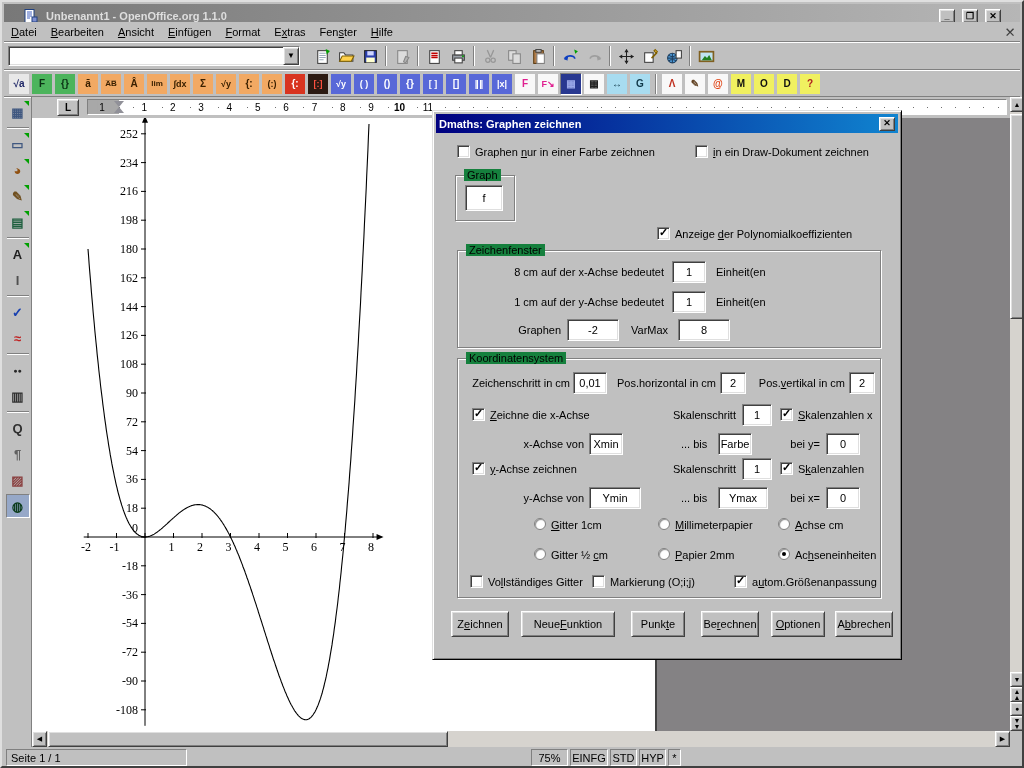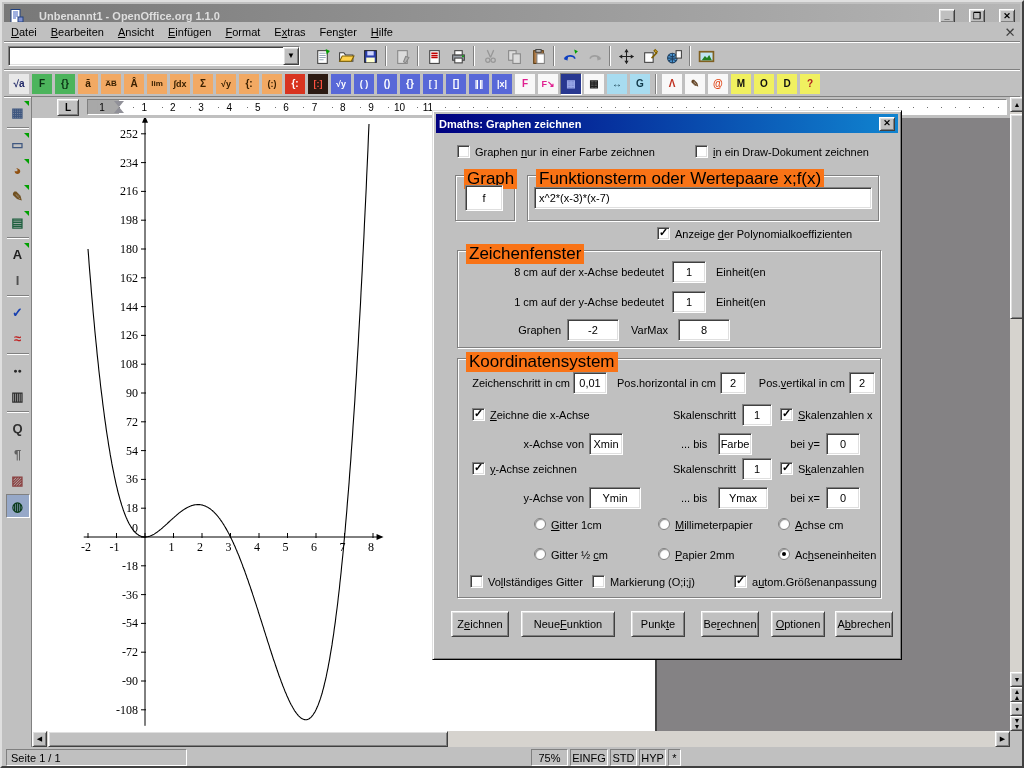--- a/index.html
+++ b/index.html
@@ -3,21 +3,21 @@
 <meta charset="utf-8">
 <style>
 *{margin:0;padding:0;box-sizing:border-box;font-family:"Liberation Sans",sans-serif;}
 html,body{width:1024px;height:768px;overflow:hidden;background:#c0c0c0;}
 .screen{position:relative;width:1024px;height:768px;background:#c0c0c0;border:2px solid;border-color:#dfdfdf #404040 #404040 #dfdfdf;font-size:11px;color:#000;overflow:hidden;}
 .abs{position:absolute;}
 
 .raised{border:1px solid;border-color:#fff #404040 #404040 #fff;box-shadow:inset 1px 1px 0 #dfdfdf,inset -1px -1px 0 #808080;background:#c0c0c0;}
 .sunken{border:1px solid;border-color:#808080 #fff #fff #808080;box-shadow:inset 1px 1px 0 #404040,inset -1px -1px 0 #dfdfdf;background:#fff;}
 
-.titlebar{left:2px;top:2px;right:2px;height:24px;background:linear-gradient(90deg,#787878,#b6b6b6);display:flex;align-items:center;padding:0 5px;gap:14px;}
+.titlebar{left:2px;top:2px;right:2px;height:24px;background:linear-gradient(90deg,#787878,#b6b6b6);display:flex;align-items:center;padding:0 19px;gap:7px;}
 .title-text{color:#dedede;font-weight:bold;font-size:11px;flex:1;white-space:nowrap;}
 .tbtn{width:16px;height:14px;font-size:9px;line-height:11px;text-align:center;font-weight:bold;color:#000;padding:0;}
 .appicon{width:16px;height:14px;display:flex;align-items:center;justify-content:center;}
 
 .menubar{left:2px;top:20px;right:2px;height:20px;display:flex;align-items:center;background:#c0c0c0;border-bottom:1px solid #808080;box-shadow:0 1px 0 #fff;}
 .menu-item{padding:3px 7px;white-space:nowrap;}
 .menu-spacer{flex:1;}
 .doc-close{width:16px;height:14px;margin-right:2px;color:#404040;}
 
 .fnbar{left:2px;top:41px;right:2px;height:27px;display:flex;align-items:center;border-bottom:1px solid #808080;box-shadow:0 1px 0 #fff;padding-left:4px;}
@@ -66,21 +66,21 @@
 .hthumb{position:absolute;left:1px;top:0;width:400px;height:16px;}
 .corner{left:1008px;top:729px;width:14px;height:16px;background:#c0c0c0;}
 
 .statusbar{left:2px;top:746px;right:2px;height:20px;background:#c0c0c0;}
 .sbox{position:absolute;top:1px;height:17px;border:1px solid;border-color:#808080 #fff #fff #808080;display:flex;align-items:center;padding:0 4px;font-size:11px;white-space:nowrap;overflow:hidden;}
 
 .dialog{left:430px;top:108px;width:470px;height:550px;background:#c0c0c0;border:1px solid;border-color:#dfdfdf #000 #000 #dfdfdf;box-shadow:inset 1px 1px 0 #fff,inset -1px -1px 0 #808080;z-index:10;}
 .dlg-title{position:absolute;left:3px;top:3px;right:3px;height:19px;background:linear-gradient(90deg,#000080,#1084d0);color:#fff;font-weight:bold;display:flex;align-items:center;padding:0 3px;}
 .dlg-title span{flex:1;font-size:11px;}
 .grp{position:absolute;border:1px solid #808080;box-shadow:1px 1px 0 #fff,inset 1px 1px 0 #fff;}
-.legend{position:absolute;top:-7px;left:8px;background:#f97316;padding:0 3px;font-size:17px;white-space:nowrap;}
+.legend{position:absolute;top:-7px;left:8px;background:#15803d;padding:0 3px;font-size:11px;white-space:nowrap;}
 .lbl{position:absolute;line-height:16px;white-space:nowrap;font-size:11px;}
 .ta-r{text-align:right;}
 .clip{overflow:hidden;}
 .fld{position:absolute;height:22px;display:flex;align-items:center;justify-content:center;font-size:11px;}
 .fld.la{justify-content:flex-start;padding-left:4px;}
 .cb{position:absolute;width:13px;height:13px;}
 .cb.on::after{content:"✓";position:absolute;left:1px;top:-2px;font-size:11px;font-weight:bold;color:#000;line-height:13px;}
 .rb{position:absolute;width:12px;height:12px;border-radius:50%;background:#fff;border:1px solid #808080;box-shadow:inset 1px 1px 1px #909090;}
 .rb.on::after{content:"";position:absolute;left:3px;top:3px;width:4px;height:4px;border-radius:50%;background:#000;}
 .btn95{position:absolute;height:26px;display:flex;align-items:center;justify-content:center;font-size:11px;color:#000;}
@@ -308,21 +308,21 @@
     <span class="rnum pre" style="left: 14px;">1</span>
         <span class="rnum" style="left: 56.35px;">1</span>
         <span class="rnum" style="left: 84.7px;">2</span>
         <span class="rnum" style="left: 113.05px;">3</span>
         <span class="rnum" style="left: 141.4px;">4</span>
         <span class="rnum" style="left: 169.75px;">5</span>
         <span class="rnum" style="left: 198.1px;">6</span>
         <span class="rnum" style="left: 226.45px;">7</span>
         <span class="rnum" style="left: 254.8px;">8</span>
         <span class="rnum" style="left: 283.15px;">9</span>
-        <span class="rnum" style="left: 311.5px;">10</span>
+        <span class="rnum" style="left: 311.5px; font-weight: bold;">10</span>
         <span class="rnum" style="left: 339.85px;">11</span>
       </div>
   </div>
 
   <div class="abs docarea">
     <div class="page">
       <svg id="graphSvg" width="623" height="613" viewBox="0 0 623 613">
           <line x1="51.725" y1="419" x2="349.55" y2="419" stroke="#000"></line>
           <path d="M351.55 419 l-7 -3 l0 6 z" fill="#000"></path>
           <line x1="113" y1="-0.20000000000004547" x2="113" y2="607.8" stroke="#000"></line>
@@ -435,26 +435,20 @@
     <span class="cb sunken" style="left:262px;top:34px"></span>
     <span class="lbl" style="left:280px;top:33px"><span class="ul">i</span>n ein Draw-Dokument zeichnen</span>
 
     <div class="grp" style="left:22px;top:64px;width:60px;height:46px">
       <span class="legend">Graph</span>
       <span class="fld sunken" style="left:9px;top:9px;width:38px;height:26px">
           <span>f</span>
         </span>
     </div>
 
-    <div class="grp" style="left:94px;top:64px;width:352px;height:46px">
-      <span class="legend">Funktionsterm oder Wertepaare  x;f(x)</span>
-      <span class="fld la sunken" style="left:6px;top:11px;width:338px">
-          <span>x^2*(x-3)*(x-7)</span>
-        </span>
-    </div>
 
     <span class="cb sunken on" style="left:224px;top:116px"></span>
     <span class="lbl" style="left:242px;top:115px">Anzeige <span class="ul">d</span>er Polynomialkoeffizienten</span>
 
     <div class="grp" style="left:24px;top:139px;width:424px;height:98px">
       <span class="legend">Zeichenfenster</span>
       <span class="lbl ta-r" style="left:36px;top:13px;width:170px">8 cm auf der x-Achse bedeutet</span>
       <span class="fld sunken" style="left:214px;top:10px;width:34px">
           <span>1</span>
         </span>

